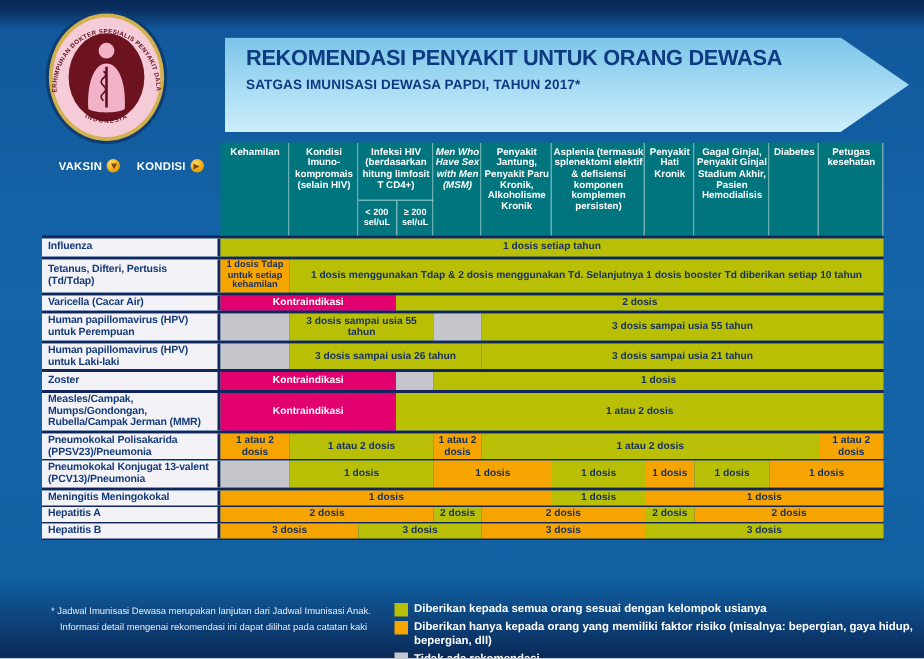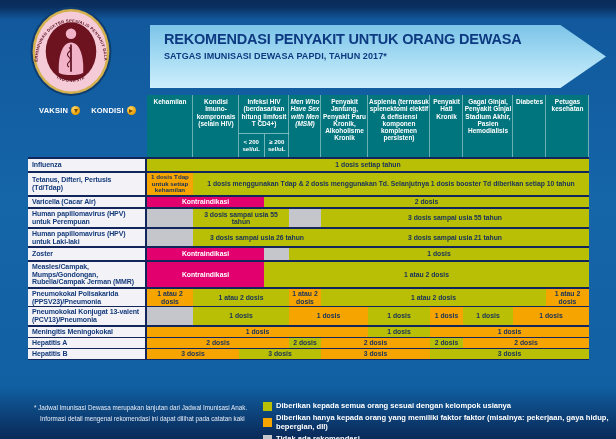--- a/index.html
+++ b/index.html
@@ -53,21 +53,21 @@
   .cell.green { background: var(--green); }
   .cell.orange { background: var(--orange); }
   .cell.pink { background: var(--pink); color:#fff; }
   .cell.gray { background: var(--gray); }
   .cell.small { font-size:6.2px; }
 
   
   .footnote { position:absolute; left:34px; top:403px; width:230px; color:#e6edf8; font-size:6.3px; line-height:1.7; }
   .footnote .fn2 { padding-left:6px; }
   .legend { position:absolute; left:263px; top:401px; }
-  .legend-item { display:flex; align-items:center; gap:4px; margin-bottom:2.5px; }
+  .legend-item { display:flex; align-items:flex-start; gap:4px; margin-bottom:2.5px; }
   .swatch { width:9px; height:9px; flex:0 0 auto; margin-top:0.5px; }
   .swatch.green { background:var(--green); } .swatch.orange { background:var(--orange); } .swatch.gray { background:var(--gray); }
   .legend-label { color:#fff; font-size:7.6px; font-weight:600; line-height:1.25; }
 </style>
 </head>
 <body>
 
 <div class="page">
 
   <svg class="logo" viewBox="0 0 100 92">
@@ -216,21 +216,21 @@
     <div class="fn2">Informasi detail mengenai rekomendasi ini dapat dilihat pada catatan kaki</div>
   </div>
 
   <div class="legend" id="legend">
       <div class="legend-item">
         <span class="swatch green"></span>
         <span class="legend-label">Diberikan kepada semua orang  sesuai dengan kelompok usianya</span>
       </div>
       <div class="legend-item">
         <span class="swatch orange"></span>
-        <span class="legend-label">Diberikan hanya kepada orang yang  memiliki faktor faktor (misalnya: pekerjaan, gaya hidup, bepergian, dll)</span>
+        <span class="legend-label">Diberikan hanya kepada orang yang  memiliki faktor risiko (misalnya: bepergian, gaya hidup, bepergian, dll)</span>
       </div>
       <div class="legend-item">
         <span class="swatch gray"></span>
         <span class="legend-label">Tidak ada rekomendasi</span>
       </div>
     </div>
 
 </div>
 
 </body></html>

